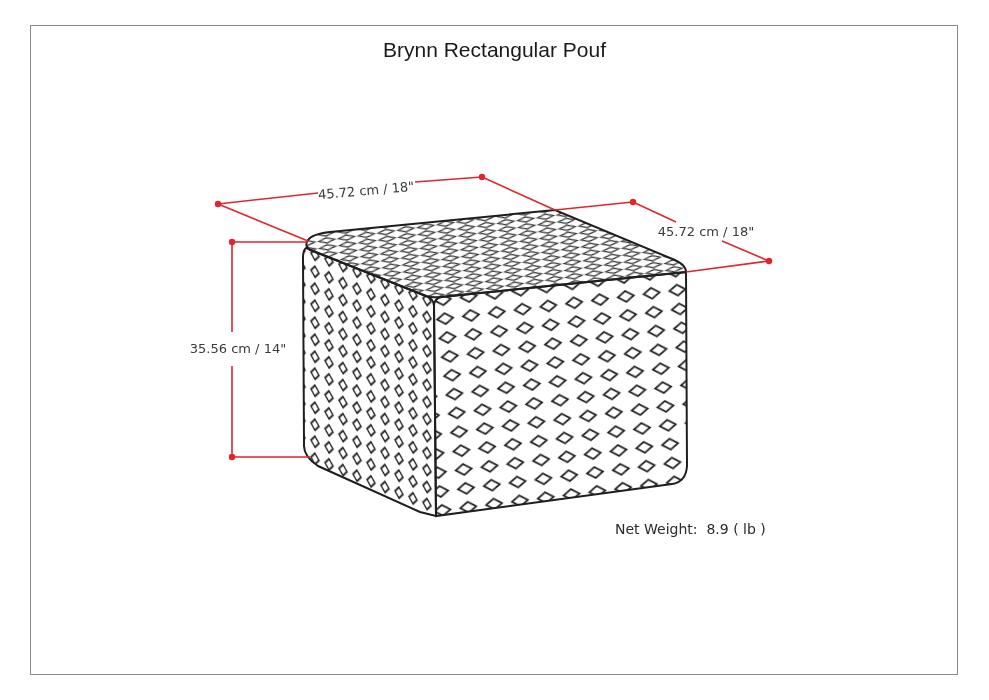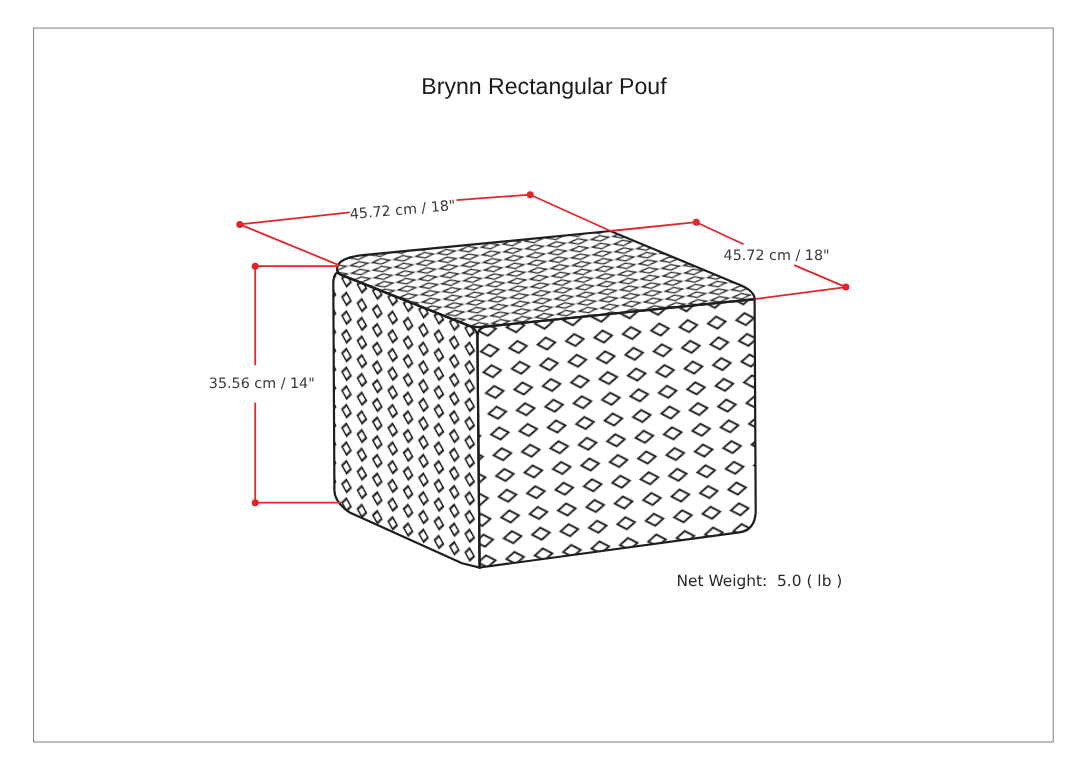--- a/index.html
+++ b/index.html
@@ -1,20 +1,20 @@
 <!DOCTYPE html>
 <html><head>
   <meta charset="utf-8">
   <style>
     html, body { margin: 0; padding: 0; background: #ffffff; }
     body { width: 989px; height: 700px; position: relative; overflow: hidden;
            font-family: "Liberation Sans", sans-serif; }
     .frame { position: absolute; left: 30px; top: 25px; width: 928px; height: 650px;
              border: 1px solid #8a8a8a; box-sizing: border-box; }
-    .title { position: absolute; left: 0; width: 989px; top: 67px; text-align: center;
+    .title { position: absolute; left: 0; width: 989px; top: 38px; text-align: center;
              font-size: 21px; color: #1a1a1a; font-family: "Liberation Sans", sans-serif; }
     .diagram { position: absolute; left: 0; top: 0; }
     .dim-label { font-family: "DejaVu Sans", sans-serif; font-size: 13px; fill: #3a3a3a; }
     .weight { position: absolute; left: 615px; top: 521px; font-size: 14px; color: #2a2a2a;
               font-family: "DejaVu Sans", sans-serif; white-space: pre; }
   </style>
 </head>
 <body>
 
 <div class="frame"></div>
@@ -64,13 +64,13 @@
     <line x1="232" y1="242" x2="308" y2="242"></line>
     <line x1="232" y1="457" x2="310" y2="457"></line>
     <line x1="232" y1="242" x2="232" y2="332"></line>
     <line x1="232" y1="366" x2="232" y2="457"></line>
   </g>
   <circle cx="232" cy="242" r="3.2" fill="#e0262c"></circle>
   <circle cx="232" cy="457" r="3.2" fill="#e0262c"></circle>
   <text class="dim-label" x="238" y="353" text-anchor="middle">35.56 cm / 14"</text>
 </svg>
 
-<div class="weight">Net Weight:  5.0 ( lb )</div>
+<div class="weight">Net Weight:  8.9 ( lb )</div>
 
 </body></html>

